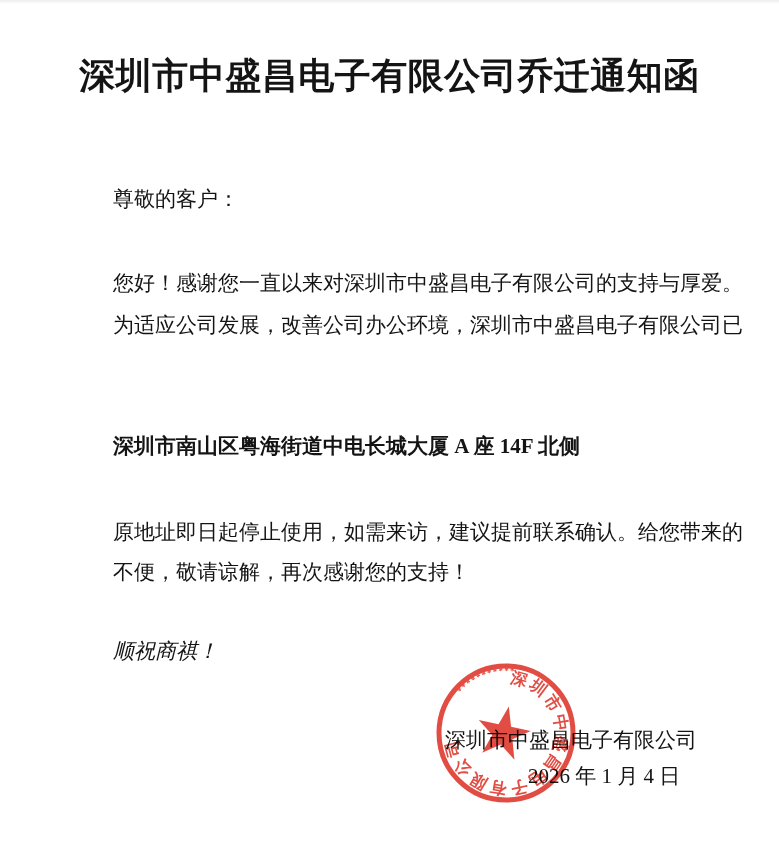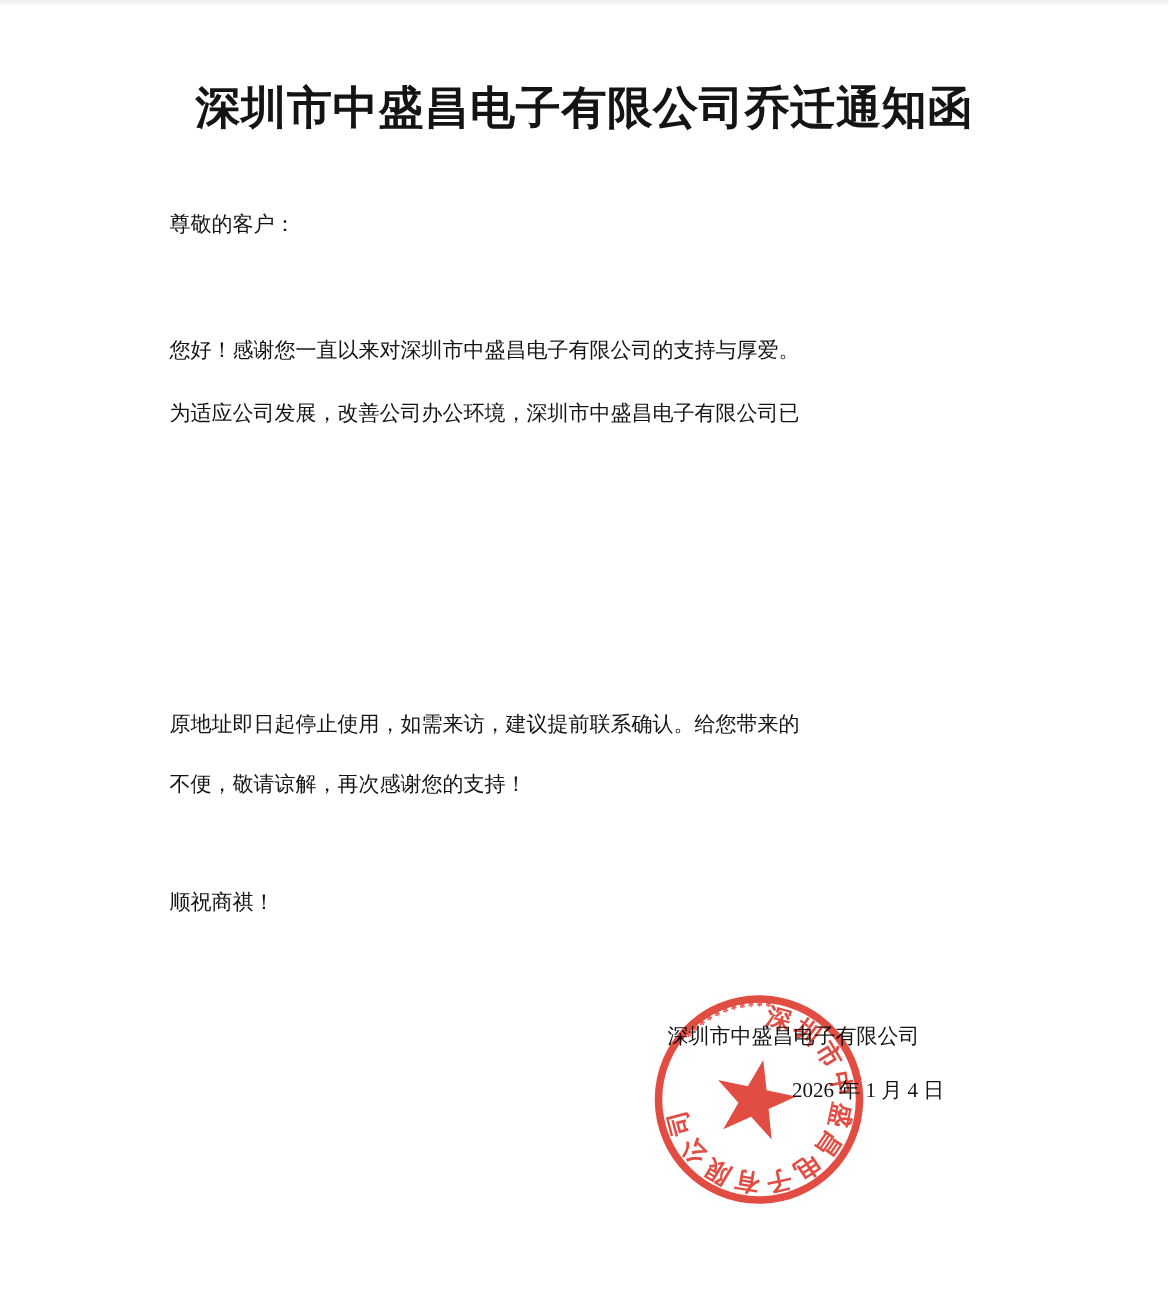--- a/index.html
+++ b/index.html
@@ -12,36 +12,37 @@
     overflow:hidden;
   }
   .page{position:absolute;inset:0;background:#ffffff;}
   .top-edge{
     position:absolute;left:0;top:0;width:779px;height:4px;
     background:linear-gradient(#ededed,#ffffff);
   }
   .doc-title{
     position:absolute;left:0;top:52px;width:779px;
     text-align:center;
-    font-size:30px;font-weight:bold;letter-spacing:0.5px;
+    font-size:36px;font-weight:bold;letter-spacing:0.5px;
     white-space:nowrap;
   }
   .line{
     position:absolute;left:113px;
-    font-size:14px;line-height:22px;
+    font-size:21px;line-height:22px;
     white-space:nowrap;
+    margin-top:48px;
   }
   .greeting{top:140px;}
   .p1l1{top:224px;}
   .p1l2{top:266px;}
   .p1l3{top:308px;}
   .address{top:387px;font-weight:bold;}
   .p2l1{top:473px;}
   .p2l2{top:513px;}
-  .closing{top:592px;}
+  .closing{top:592px;font-style:italic;}
   .sig-company{left:445px;top:681px;}
   .sig-date{left:528px;top:717px;}
   .seal{
     position:absolute;left:421px;top:648px;width:170px;height:170px;
     mix-blend-mode:multiply;
     pointer-events:none;
   }
   .seal text{
     font-family:"Liberation Serif","DejaVu Serif",serif;
     font-weight:bold;
@@ -54,20 +55,21 @@
 
   <div class="top-edge"></div>
 
   <div class="doc-title">深圳市中盛昌电子有限公司乔迁通知函</div>
 
   <div class="line greeting">尊敬的客户：</div>
 
   <div class="line p1l2">为适应公司发展，改善公司办公环境，深圳市中盛昌电子有限公司已</div>
   <div class="line p1l1">您好！感谢您一直以来对深圳市中盛昌电子有限公司的支持与厚爱。</div>
 
+  <div class="line address">深圳市南山区粤海街道中电长城大厦 A 座 14F 北侧</div>
 
   <div class="line p2l2">不便，敬请谅解，再次感谢您的支持！</div>
   <div class="line p2l1">原地址即日起停止使用，如需来访，建议提前联系确认。给您带来的</div>
 
   <div class="line closing">顺祝商祺！</div>
 
   <div class="line sig-company">深圳市中盛昌电子有限公司</div>
   <div class="line sig-date">2026 年 1 月 4 日</div>
 
   <svg class="seal" viewBox="-85 -85 170 170" xmlns="http://www.w3.org/2000/svg">

